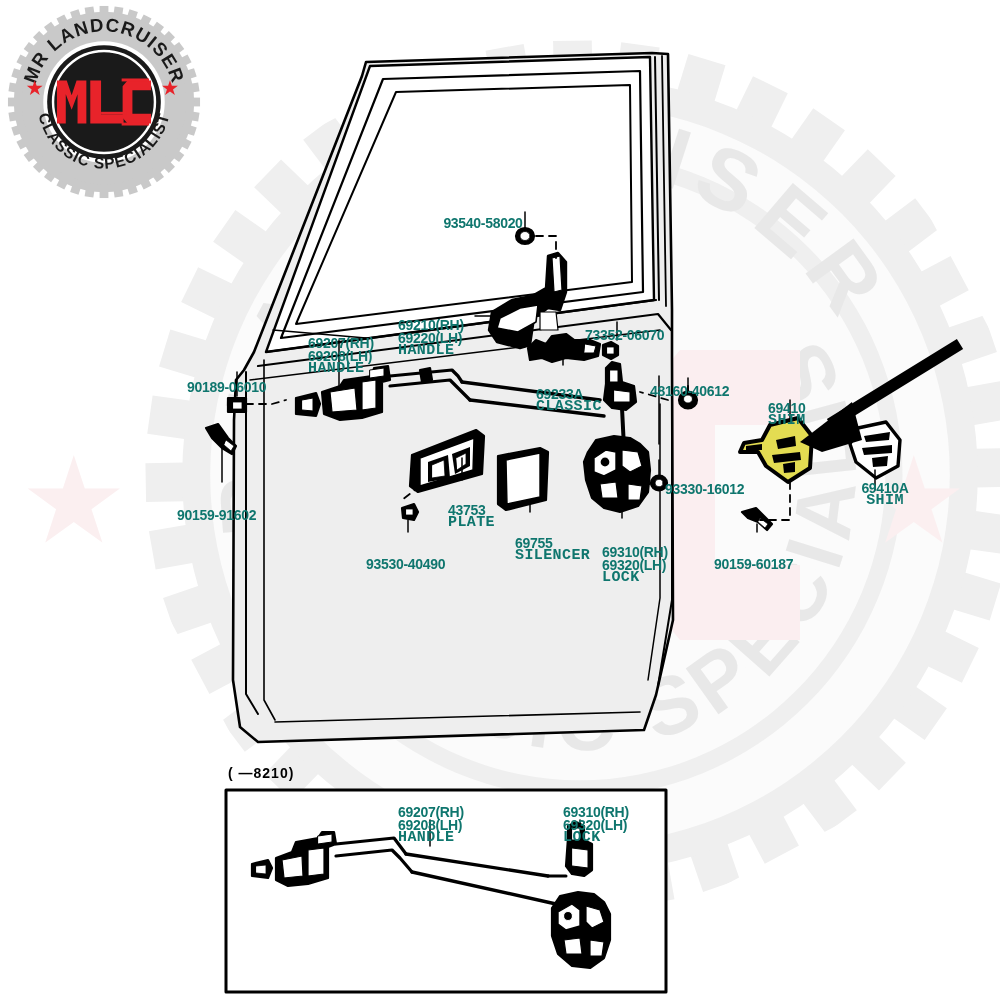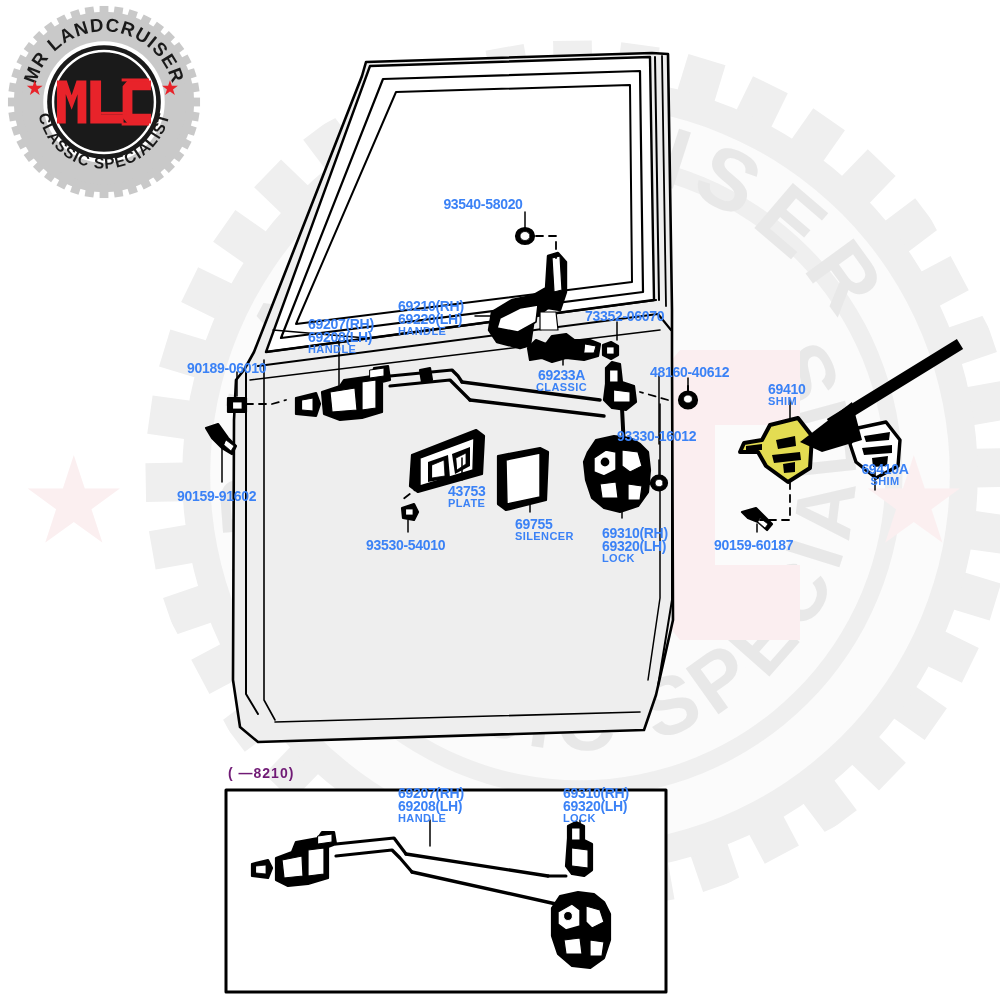--- a/index.html
+++ b/index.html
@@ -18,26 +18,26 @@
   .wm-star.l{left:20px;top:440px;}
   .wm-star.r{left:860px;top:440px;}
 
   
   #logo{position:absolute;left:6px;top:4px;width:196px;height:196px;}
 
   
   #diagram{position:absolute;left:0;top:0;width:1000px;height:1000px;}
 
   
-  .lbl{position:absolute;color:#3b82f6;font-weight:bold;white-space:pre;
-       font-family:"Liberation Sans", sans-serif;letter-spacing:-0.3px;}
+  .lbl{position:absolute;color:#0f766e;font-weight:bold;white-space:pre;
+       font-family:"Liberation Sans", sans-serif;letter-spacing:-0.3px;margin-top:19px;}
   .lbl .num{font-size:14px;display:block;line-height:13px;}
-  .lbl .sub{font-size:11px;display:block;line-height:11px;letter-spacing:0.4px;}
+  .lbl .sub{font-size:15px;display:block;line-height:11px;letter-spacing:0.4px;font-family:Liberation Mono, monospace;}
   .lbl.c{text-align:center;}
-  .inset-caption{position:absolute;font-size:14px;font-weight:bold;color:#701a75;
+  .inset-caption{position:absolute;font-size:14px;font-weight:bold;color:#000000;
                  letter-spacing:1px;}
 </style>
 </head>
 <body>
 
 <div id="stage">
 
   <div class="wm-layer">
 
     <svg class="wm-gear" viewBox="0 0 400 400">
@@ -423,29 +423,29 @@
         </g>
       </g>
     </g>
   </svg>
 
   <div id="labels">
       <div class="lbl c" style="left: 483px; top: 198px; transform: translateX(-50%);"><span class="num">93540-58020</span></div>
       <div class="lbl" style="left: 398px; top: 300px;"><span class="num">69210(RH)</span><span class="num">69220(LH)</span><span class="sub">HANDLE</span></div>
       <div class="lbl" style="left: 308px; top: 318px;"><span class="num">69207(RH)</span><span class="num">69208(LH)</span><span class="sub">HANDLE</span></div>
       <div class="lbl" style="left: 585px; top: 310px;"><span class="num">73352-06070</span></div>
-      <div class="lbl" style="left: 536px; top: 369px; text-align: center;"><span class="num">69233A</span><span class="sub">CLASSIC</span></div>
+      <div class="lbl" style="left: 536px; top: 369px;"><span class="num">69233A</span><span class="sub">CLASSIC</span></div>
       <div class="lbl" style="left: 650px; top: 366px;"><span class="num">48160-40612</span></div>
       <div class="lbl" style="left: 187px; top: 362px;"><span class="num">90189-06010</span></div>
       <div class="lbl" style="left: 177px; top: 490px;"><span class="num">90159-91602</span></div>
       <div class="lbl" style="left: 448px; top: 485px;"><span class="num">43753</span><span class="sub">PLATE</span></div>
-      <div class="lbl" style="left: 366px; top: 539px;"><span class="num">93530-54010</span></div>
+      <div class="lbl" style="left: 366px; top: 539px;"><span class="num">93530-40490</span></div>
       <div class="lbl" style="left: 515px; top: 518px;"><span class="num">69755</span><span class="sub">SILENCER</span></div>
       <div class="lbl" style="left: 602px; top: 527px;"><span class="num">69310(RH)</span><span class="num">69320(LH)</span><span class="sub">LOCK</span></div>
-      <div class="lbl" style="left: 617px; top: 430px;"><span class="num">93330-16012</span></div>
+      <div class="lbl" style="left: 617px; top: 464px; padding-left: 48px;"><span class="num">93330-16012</span></div>
       <div class="lbl" style="left: 714px; top: 539px;"><span class="num">90159-60187</span></div>
       <div class="lbl" style="left: 768px; top: 383px;"><span class="num">69410</span><span class="sub">SHIM</span></div>
       <div class="lbl c" style="left: 885px; top: 463px; transform: translateX(-50%);"><span class="num">69410A</span><span class="sub">SHIM</span></div>
       <div class="lbl" style="left: 398px; top: 787px;"><span class="num">69207(RH)</span><span class="num">69208(LH)</span><span class="sub">HANDLE</span></div>
       <div class="lbl" style="left: 563px; top: 787px;"><span class="num">69310(RH)</span><span class="num">69320(LH)</span><span class="sub">LOCK</span></div>
     </div>
 
   <div class="inset-caption" style="left:228px; top:765px;">(    —8210)</div>
 
 </div>

